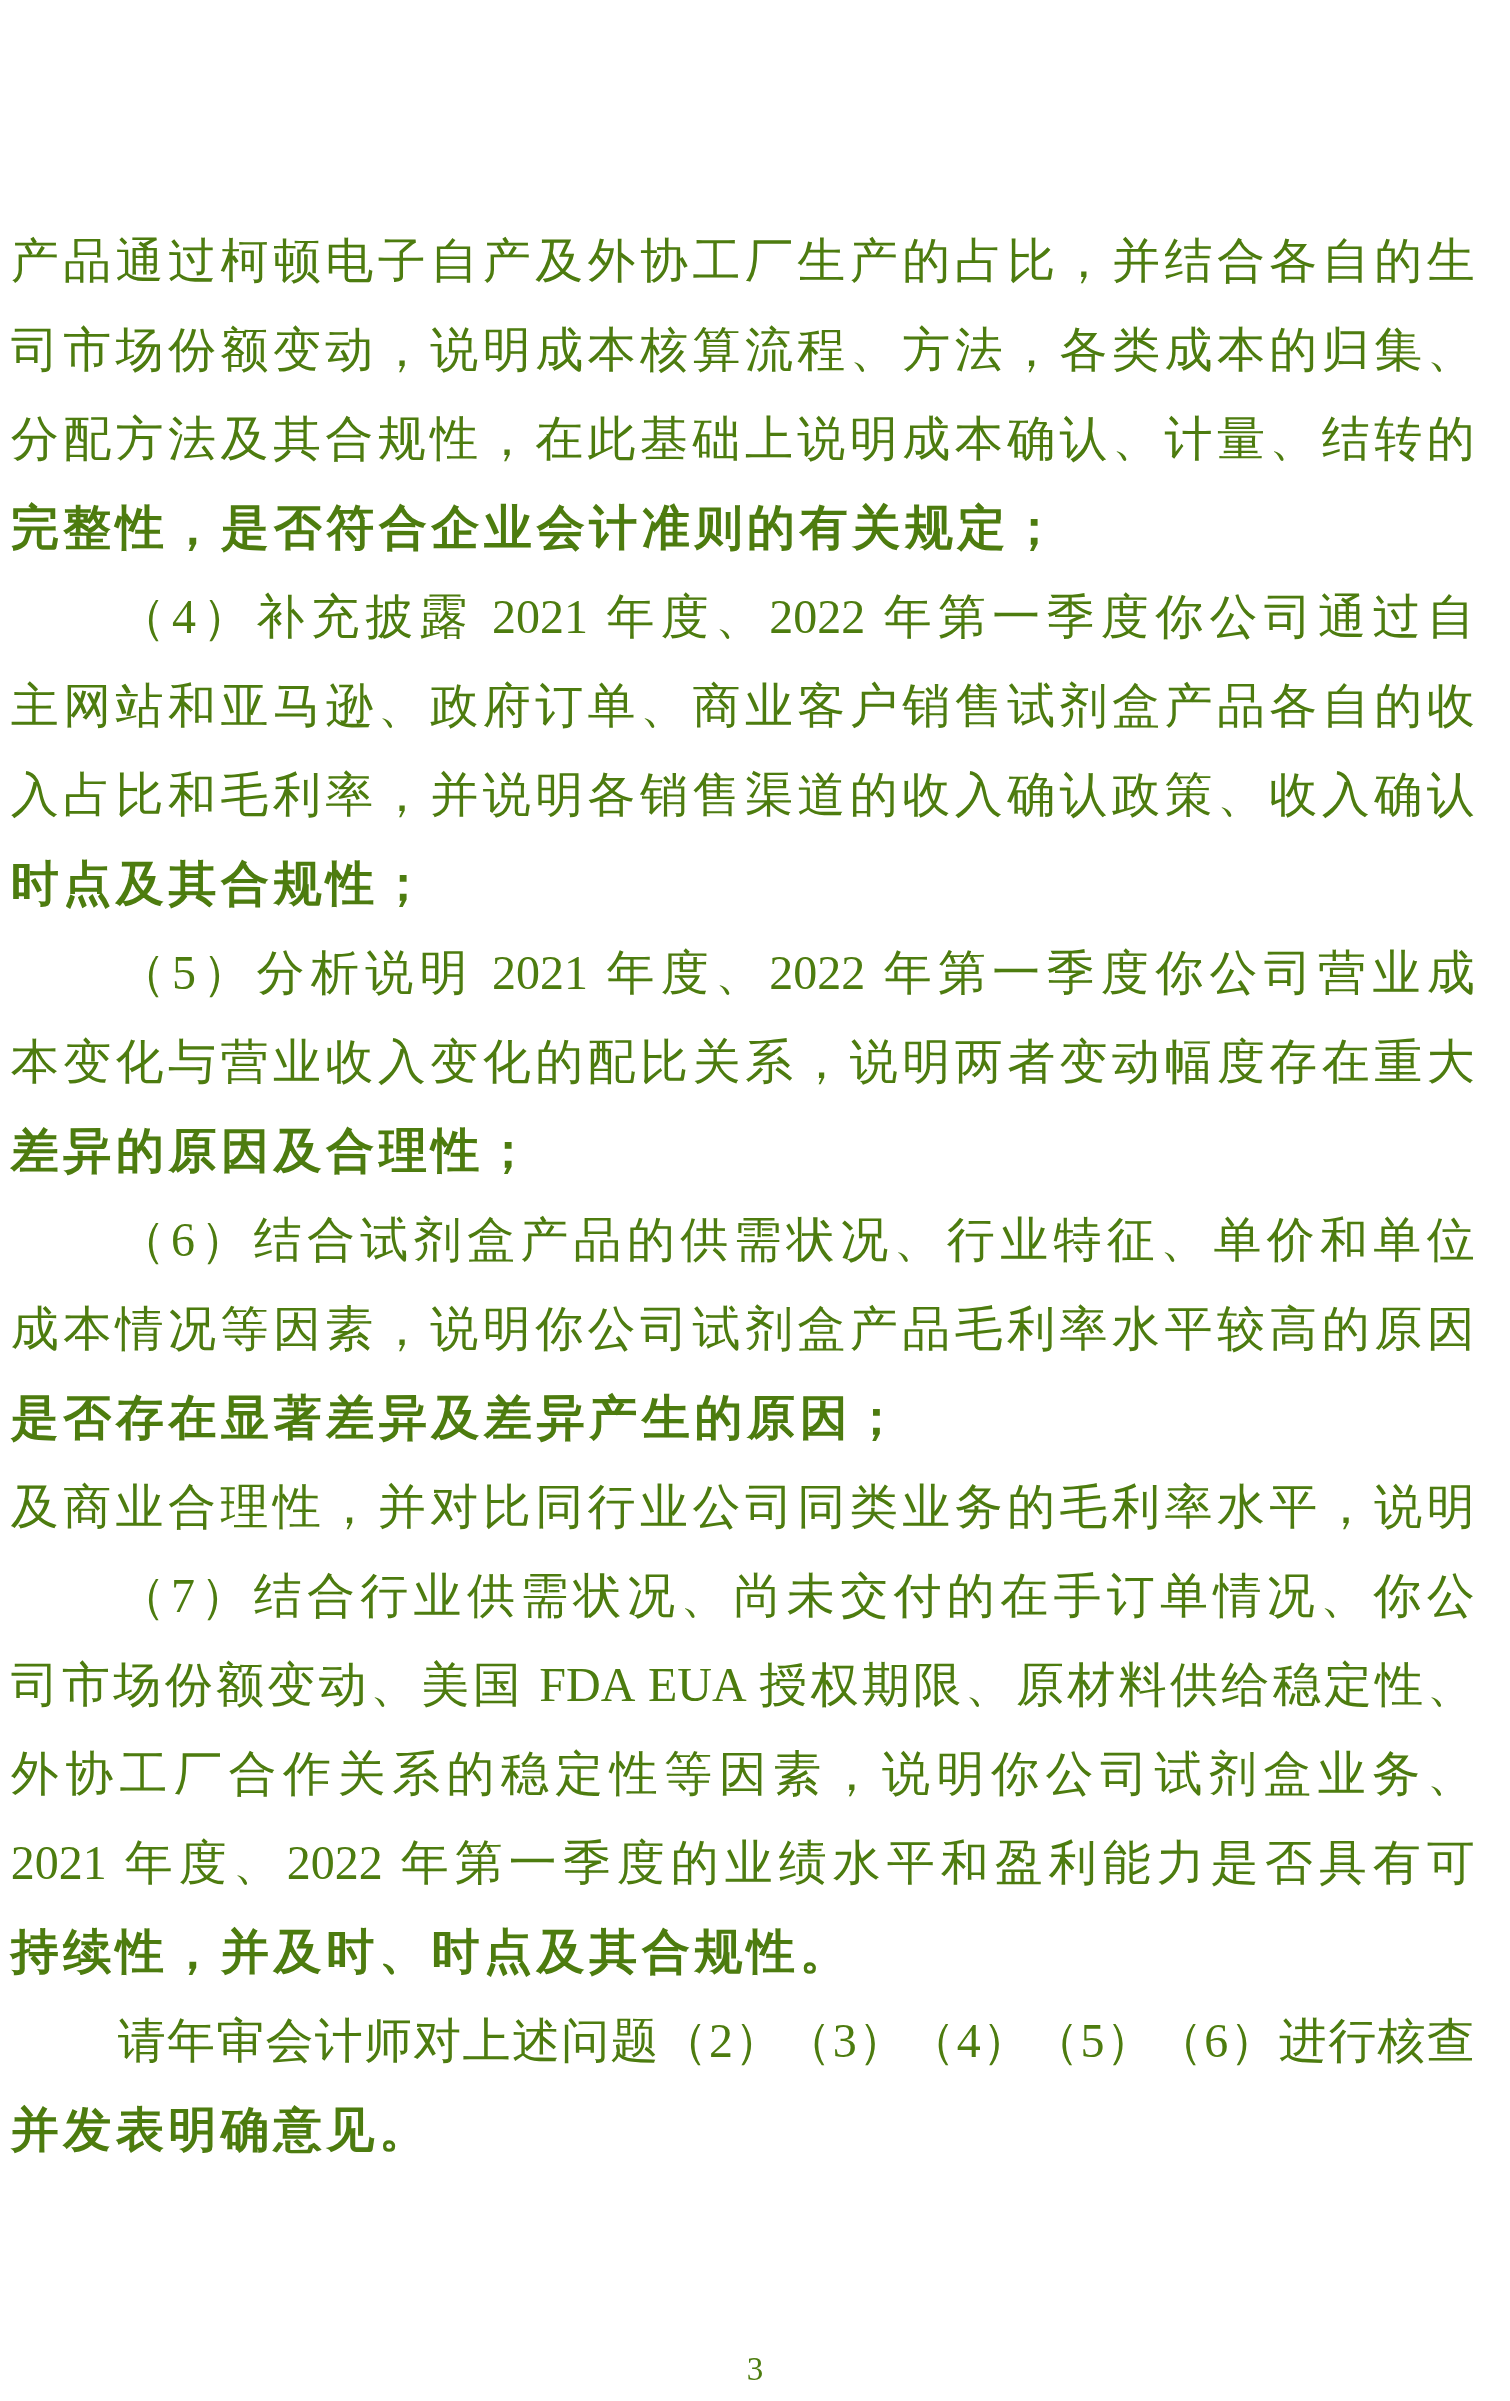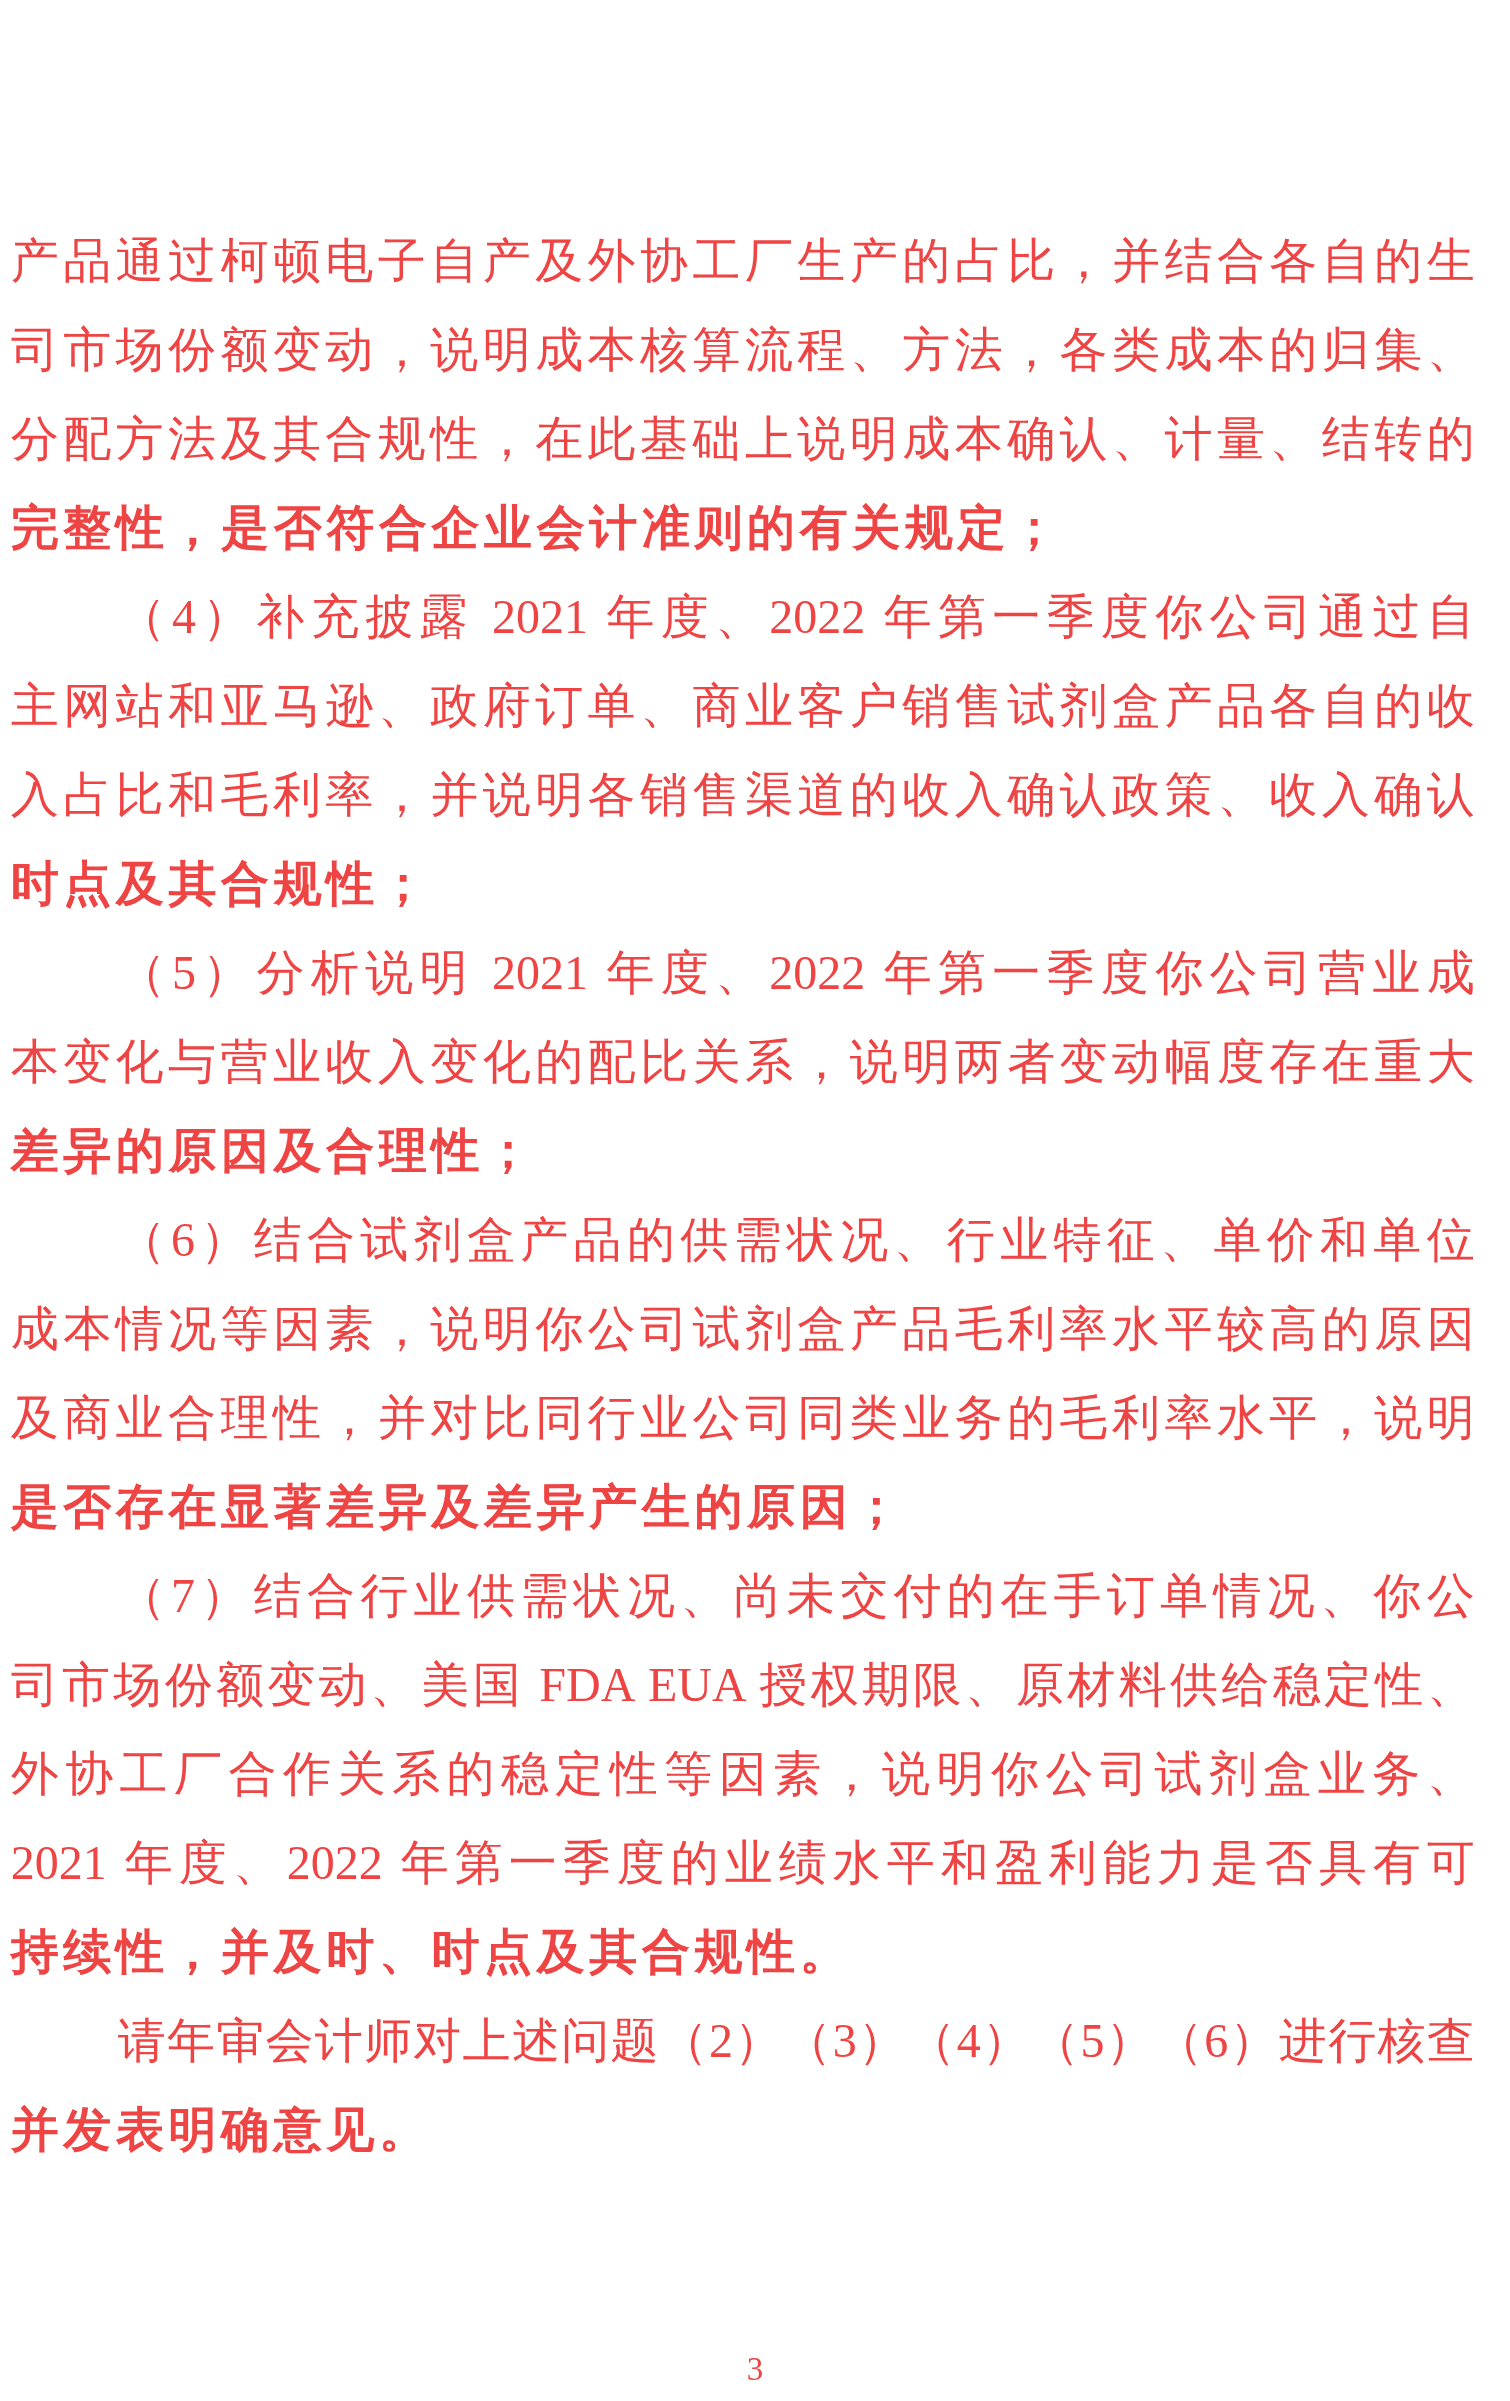--- a/index.html
+++ b/index.html
@@ -7,21 +7,21 @@
     padding: 0;
     background: #ffffff;
   }
   .page {
     position: relative;
     width: 1510px;
     height: 2401px;
     background: #ffffff;
     overflow: hidden;
     font-family: "Liberation Serif", "DejaVu Serif", serif;
-    color: #ef4444;
+    color: #4d7c0f;
   }
   .body-text {
     position: absolute;
     left: 10.7px;
     top: 216px;
     width: 1464px;
   }
   .paragraph {
     margin: 0;
     padding: 0;
@@ -84,22 +84,22 @@
 
     <div class="paragraph">
       <div class="line j indent">（5）分析说明 2021 年度、2022 年第一季度你公司营业成</div>
       <div class="line j">本变化与营业收入变化的配比关系，说明两者变动幅度存在重大</div>
       <div class="line last">差异的原因及合理性；</div>
     </div>
 
     <div class="paragraph">
       <div class="line j indent">（6）结合试剂盒产品的供需状况、行业特征、单价和单位</div>
       <div class="line j">成本情况等因素，说明你公司试剂盒产品毛利率水平较高的原因</div>
+      <div class="line last">是否存在显著差异及差异产生的原因；</div>
       <div class="line j">及商业合理性，并对比同行业公司同类业务的毛利率水平，说明</div>
-      <div class="line last">是否存在显著差异及差异产生的原因；</div>
     </div>
 
     <div class="paragraph">
       <div class="line j indent">（7）结合行业供需状况、尚未交付的在手订单情况、你公</div>
       <div class="line j">司市场份额变动、美国 FDA EUA 授权期限、原材料供给稳定性、</div>
       <div class="line j">外协工厂合作关系的稳定性等因素，说明你公司试剂盒业务、</div>
       <div class="line j">2021 年度、2022 年第一季度的业绩水平和盈利能力是否具有可</div>
       <div class="line last">持续性，并及时、时点及其合规性。</div>
     </div>
 

